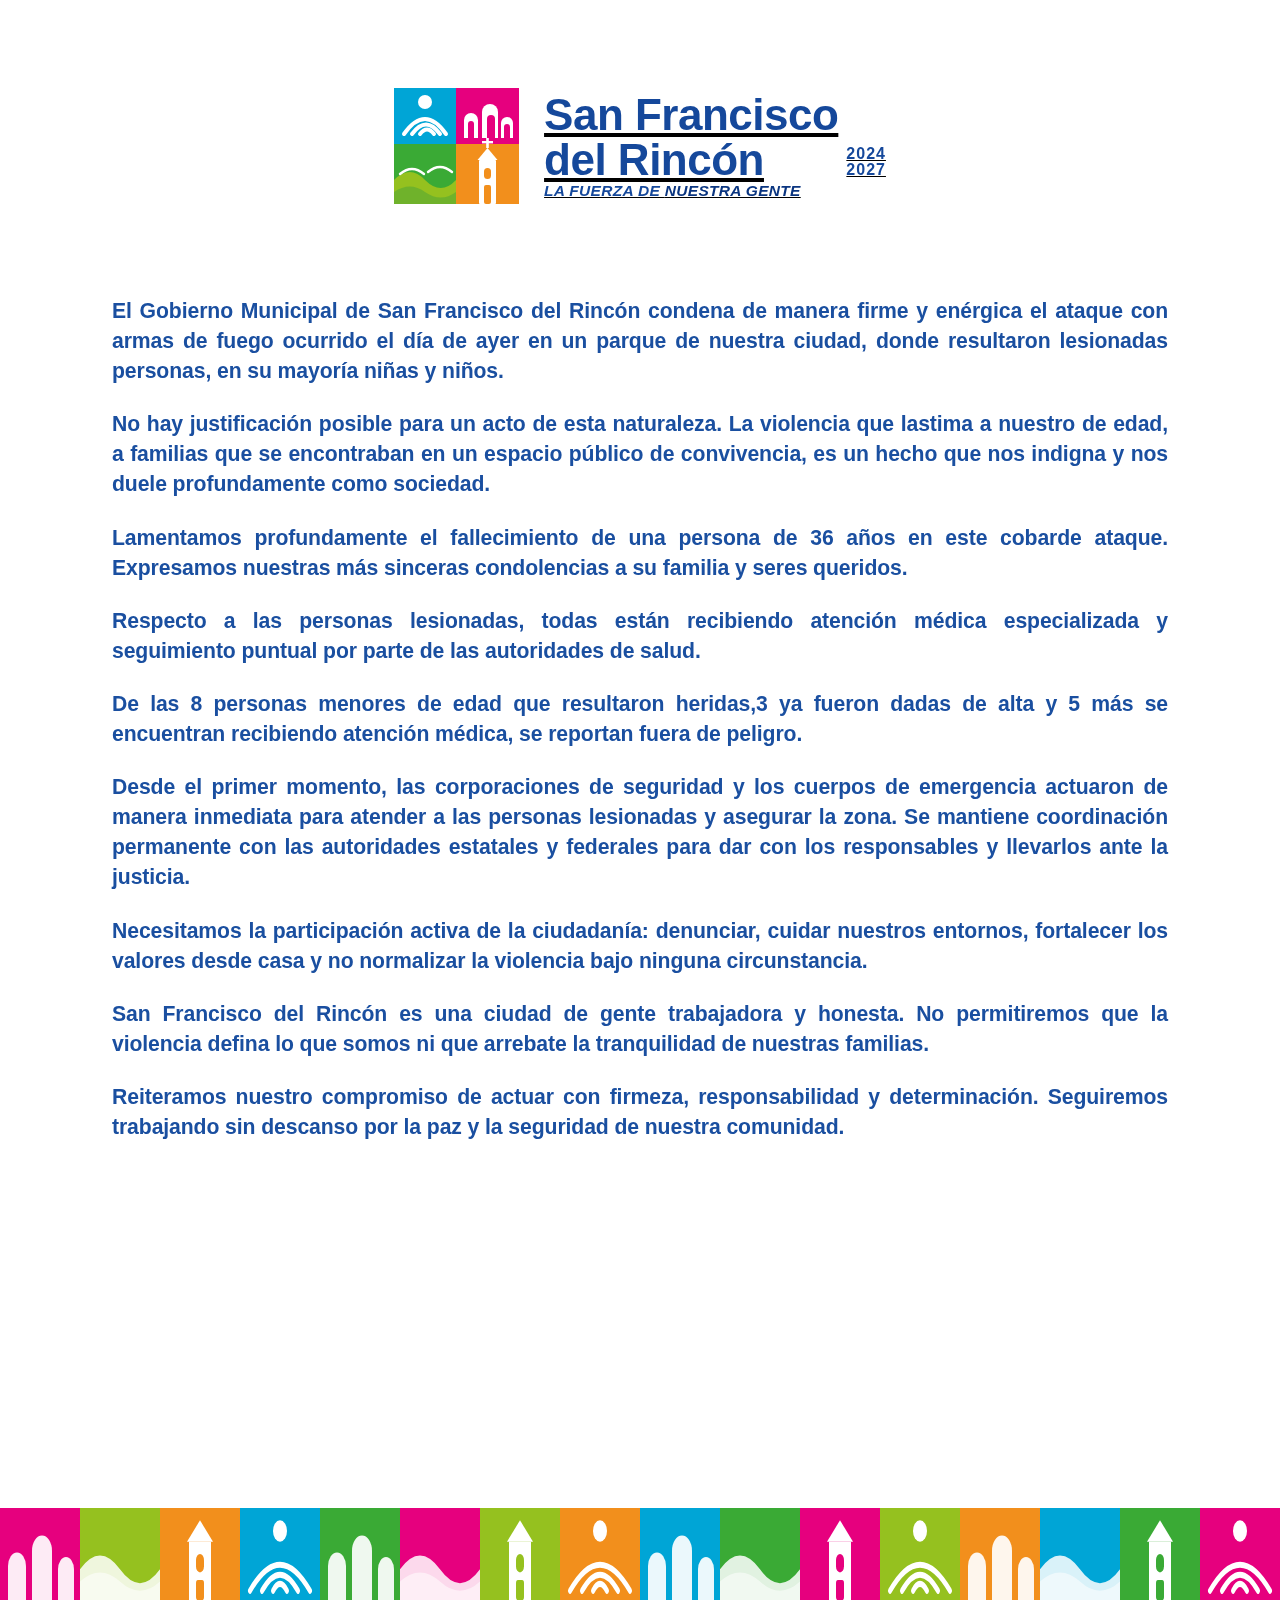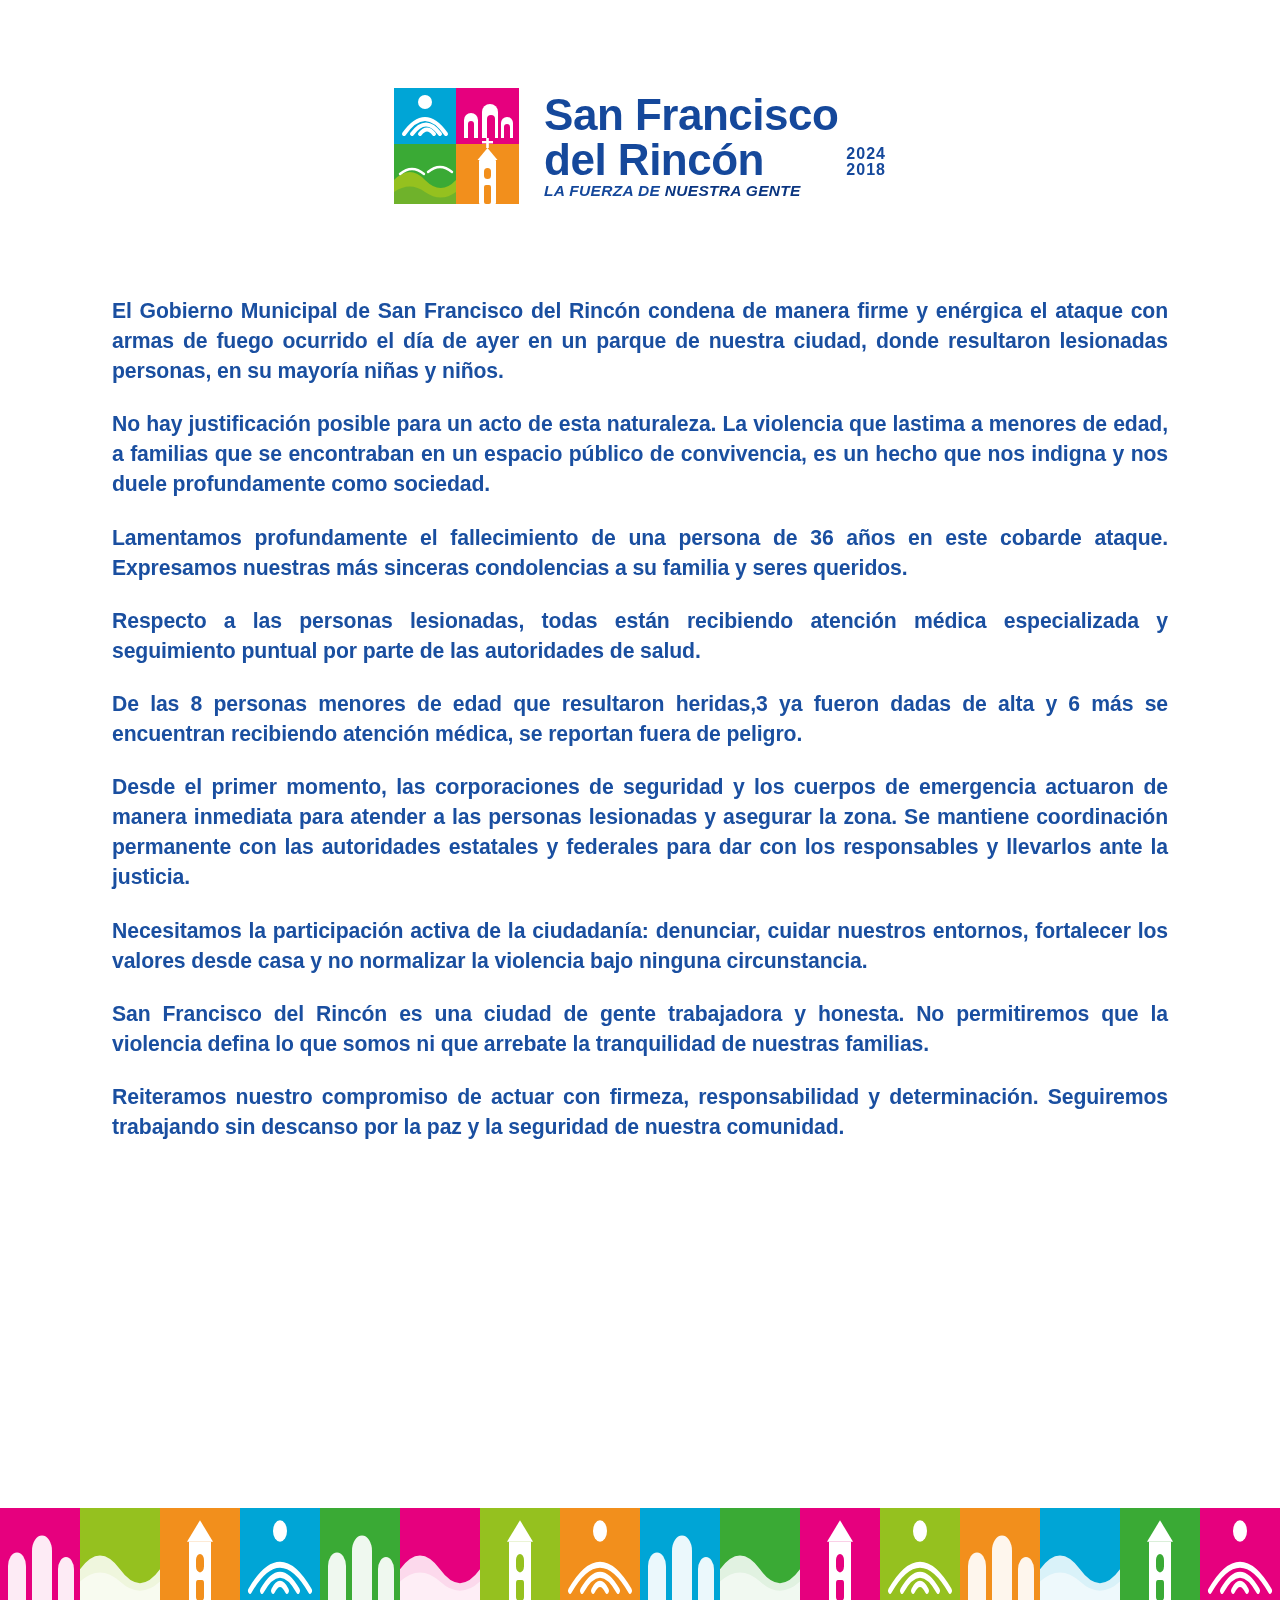--- a/index.html
+++ b/index.html
@@ -19,20 +19,21 @@
   .header {
     padding-top: 88px;
     display: flex;
     justify-content: center;
     align-items: flex-start;
   }
   .logo-lockup {
     display: flex;
     align-items: center;
     gap: 25px;
+    text-decoration: underline;
   }
   .logo-mark {
     width: 125px;
     height: 116px;
     position: relative;
     flex: 0 0 auto;
   }
   .logo-mark svg { display: block; }
 
   .logo-text {
@@ -164,37 +165,37 @@
     </div>
 
     <div class="logo-text">
       <div class="logo-title-row">
         <div>
           <div class="logo-title">San Francisco</div>
           <div class="logo-title">del Rincón</div>
         </div>
         <div class="logo-years">
           <span>2024</span>
-          <span>2018</span>
+          <span>2027</span>
         </div>
       </div>
       <div class="logo-tagline">
         <span>LA FUERZA DE </span><span class="accent">NUESTRA GENTE</span>
       </div>
     </div>
 
   </div>
 </div>
 
 <div class="content">
   <p class="para">El Gobierno Municipal de San Francisco del Rincón condena de manera firme y enérgica el ataque con armas de fuego ocurrido el día de ayer en un parque de nuestra ciudad, donde resultaron lesionadas personas, en su mayoría niñas y niños.</p>
-  <p class="para">No hay justificación posible para un acto de esta naturaleza. La violencia que lastima a menores de edad, a familias que se encontraban en un espacio público de convivencia, es un hecho que nos indigna y nos duele profundamente como sociedad.</p>
+  <p class="para">No hay justificación posible para un acto de esta naturaleza. La violencia que lastima a nuestro de edad, a familias que se encontraban en un espacio público de convivencia, es un hecho que nos indigna y nos duele profundamente como sociedad.</p>
   <p class="para">Lamentamos profundamente el fallecimiento de una persona de 36 años en este cobarde ataque. Expresamos nuestras más sinceras condolencias a su familia y seres queridos.</p>
   <p class="para">Respecto a las personas lesionadas, todas están recibiendo atención médica especializada y seguimiento puntual por parte de las autoridades de salud.</p>
-  <p class="para">De las 8 personas menores de edad que resultaron heridas,3  ya fueron dadas de alta y 6 más se encuentran recibiendo atención médica, se reportan fuera de peligro.</p>
+  <p class="para">De las 8 personas menores de edad que resultaron heridas,3  ya fueron dadas de alta y 5 más se encuentran recibiendo atención médica, se reportan fuera de peligro.</p>
   <p class="para">Desde el primer momento, las corporaciones de seguridad y los cuerpos de emergencia actuaron de manera inmediata para atender a las personas lesionadas y asegurar la zona. Se mantiene coordinación permanente con las autoridades estatales y federales para dar con los responsables y llevarlos ante la justicia.</p>
   <p class="para">Necesitamos la participación activa de la ciudadanía: denunciar, cuidar nuestros entornos, fortalecer los valores desde casa y no normalizar la violencia bajo ninguna circunstancia.</p>
   <p class="para">San Francisco del Rincón es una ciudad de gente trabajadora y honesta. No permitiremos que la violencia defina lo que somos ni que arrebate la tranquilidad de nuestras familias.</p>
   <p class="para">Reiteramos nuestro compromiso de actuar con firmeza, responsabilidad y determinación. Seguiremos trabajando sin descanso por la paz y la seguridad de nuestra comunidad.</p>
 </div>
 
 <div class="footer-band" id="footer-band">
     <div class="band-cell" style="background: rgb(230, 0, 126);">
       <svg viewBox="0 0 80 60" preserveAspectRatio="none" aria-hidden="true">
         <path d="M8 60 v-22 a9 9 0 0 1 18 0 v22 z" fill="#ffffff" opacity="0.92"></path>

